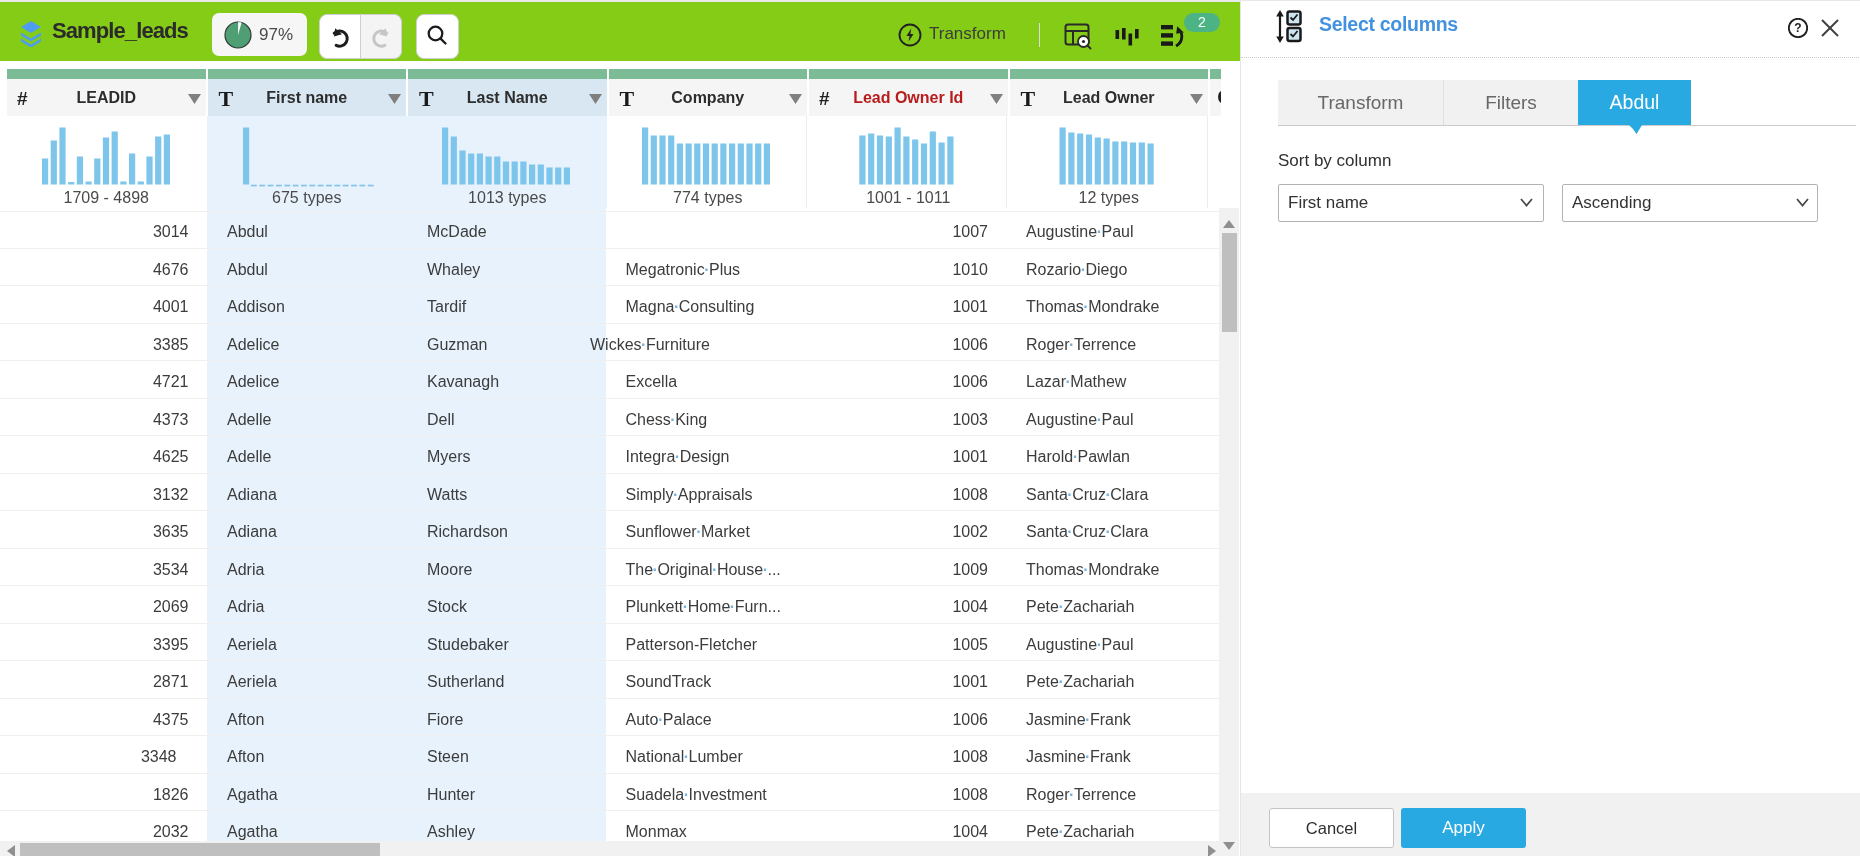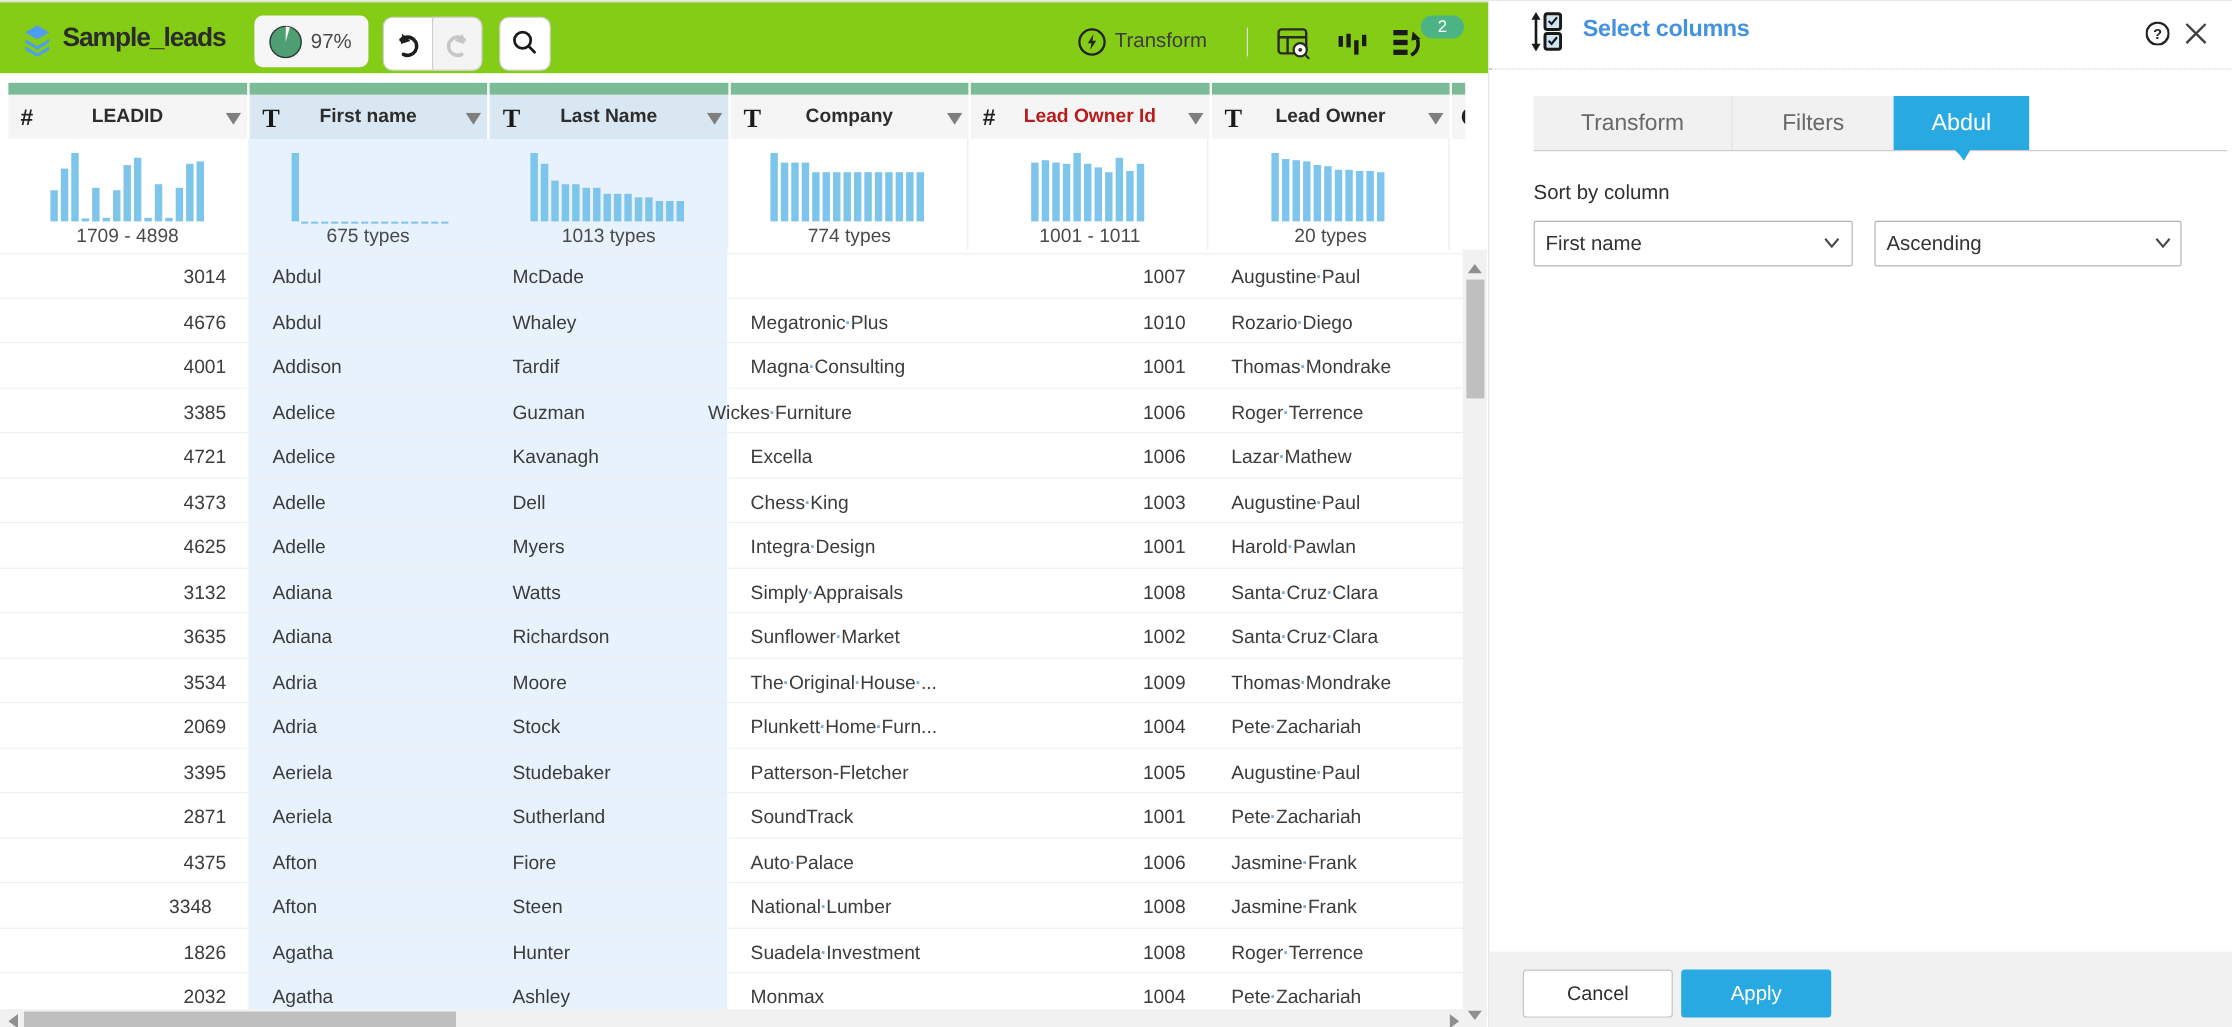--- a/index.html
+++ b/index.html
@@ -220,21 +220,21 @@
           <rect x="75.9" y="18.5" width="6.2" height="50.0" fill="#7ec5eb"></rect>
           <rect x="84.7" y="21.5" width="6.2" height="47.0" fill="#7ec5eb"></rect>
           <rect x="93.5" y="22.5" width="6.2" height="46.0" fill="#7ec5eb"></rect>
           <rect x="102.3" y="25.5" width="6.2" height="43.0" fill="#7ec5eb"></rect>
           <rect x="111.1" y="25.5" width="6.2" height="43.0" fill="#7ec5eb"></rect>
           <rect x="119.9" y="26.5" width="6.2" height="42.0" fill="#7ec5eb"></rect>
           <rect x="128.7" y="26.5" width="6.2" height="42.0" fill="#7ec5eb"></rect>
           <rect x="137.5" y="27.5" width="6.2" height="41.0" fill="#7ec5eb"></rect>
         </svg>
       </div>
-<div class="abs" style="left:1009.5px;top:128px;width:198.5px;text-align:center;font-size:16px;color:#4a4a4a">20 types</div>
+<div class="abs" style="left:1009.5px;top:128px;width:198.5px;text-align:center;font-size:16px;color:#4a4a4a">12 types</div>
 <div class="abs" style="left:1210px;top:8px;width:198.5px;height:9.5px;background:#7bbb95"></div>
 <div class="abs" style="left:1210px;top:17.5px;width:198.5px;height:37px;background:#f5f5f5"></div>
 <div class="abs" style="left:1217px;top:24px;font-size:21px;font-weight:bold;color:#222;font-family:'Liberation Serif',serif">C</div>
 <div class="abs" style="left:805.8px;top:54.5px;width:1px;height:92.5px;background:#ececec"></div>
 <div class="abs" style="left:1006.3px;top:54.5px;width:1px;height:92.5px;background:#ececec"></div>
 <div class="abs" style="left:1206.8px;top:54.5px;width:1px;height:92.5px;background:#ececec"></div>
 <div class="abs" style="left:0;top:150px;width:1221px;height:1px;background:#efefef"></div>
 <div class="abs" style="left:0;top:150.0px;width:1221px;height:37.5px;border-bottom:1px solid #efefef;font-size:16px;color:#3c3c3c">
 <div class="abs" style="left:7px;top:0;width:198.5px;height:37.5px;line-height:41px;text-align:right;padding-right:17px">3014</div>
 <div class="abs" style="left:207.5px;top:0;width:198.5px;height:37.5px;line-height:41px;padding-left:19.5px">Abdul</div>

